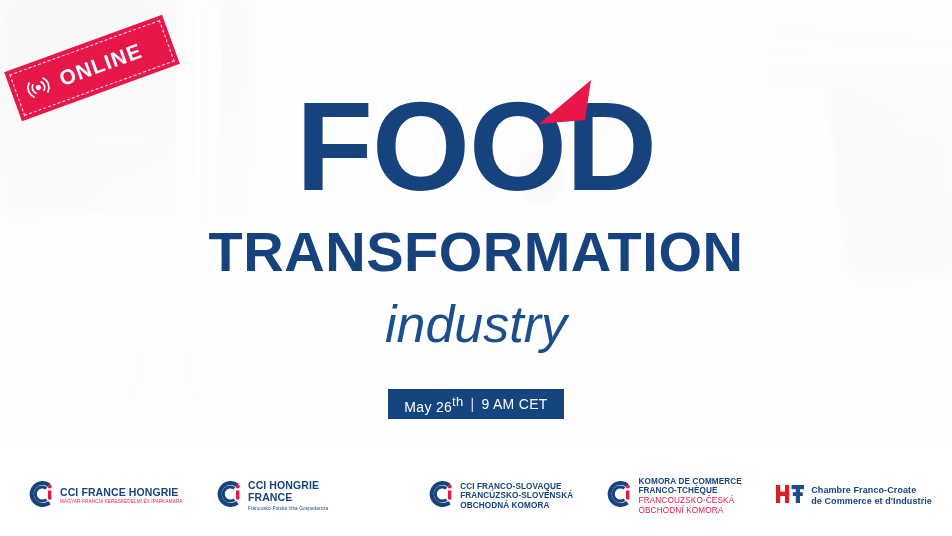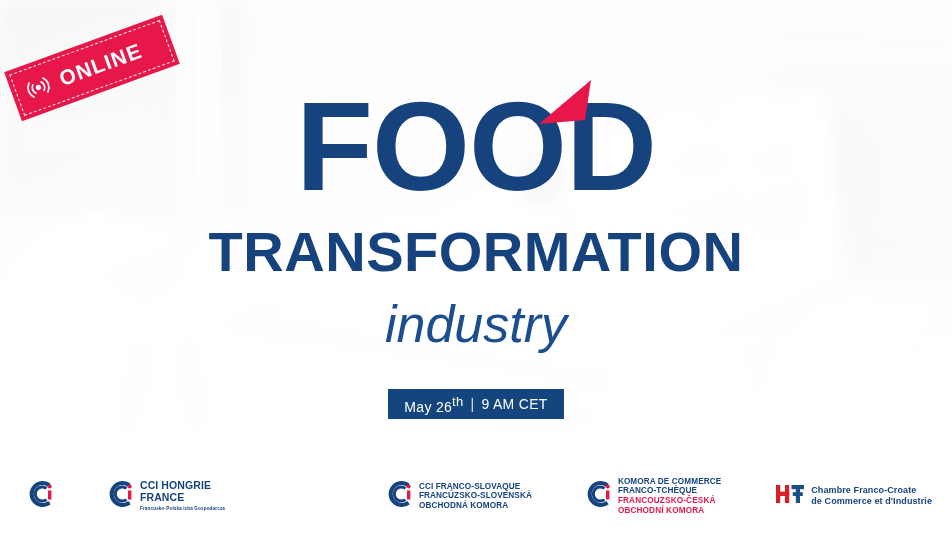--- a/index.html
+++ b/index.html
@@ -287,21 +287,21 @@
     color: #16427E;
     font-weight: bold;
     font-size: 10.5px;
     line-height: 11.5px;
     letter-spacing: .1px;
     white-space: nowrap;
   }
   .logo-main.small { font-size: 8.2px; line-height: 9.6px; }
   .logo-sub {
     color: #E8174A;
-    font-weight: bold;
+    font-weight: normal;
     font-size: 4.6px;
     line-height: 6px;
     letter-spacing: .15px;
     white-space: nowrap;
     margin-top: 1px;
   }
   .logo-sub.navy { color: #16427E; }
   .logo-sub.red-lines { font-size: 8.2px; line-height: 9.6px; margin-top: 0; }
   .logo-croatia .logo-main {
     color: #16427E;
@@ -405,20 +405,24 @@
 
     <div class="logo" style="margin-left:14px;">
       <span class="logo-mark">
         <svg width="26" height="26" viewBox="0 0 26 26">
           <path d="M21.5 4.4A11 11 0 1 0 21.5 21.6" stroke="#16427E" stroke-width="4" fill="none" stroke-linecap="butt"></path>
           <path d="M18.5 7.4A7 7 0 1 0 18.5 18.6" stroke="#16427E" stroke-width="3" fill="none" stroke-linecap="butt"></path>
           <rect x="20" y="9.5" width="3.4" height="9" fill="#E8174A"></rect>
           <circle cx="21.7" cy="5.6" r="2" fill="#E8174A"></circle>
         </svg>
       </span>
+      <span class="logo-text">
+        <span class="logo-main">CCI FRANCE HONGRIE</span>
+        <span class="logo-sub">MAGYAR-FRANCIA KERESKEDELMI ÉS IPARKAMARA</span>
+      </span>
     </div>
 
     <div class="sp"></div>
 
     <div class="logo">
       <span class="logo-mark">
         <svg width="26" height="26" viewBox="0 0 26 26">
           <path d="M21.5 4.4A11 11 0 1 0 21.5 21.6" stroke="#16427E" stroke-width="4" fill="none"></path>
           <path d="M18.5 7.4A7 7 0 1 0 18.5 18.6" stroke="#16427E" stroke-width="3" fill="none"></path>
           <rect x="20" y="9.5" width="3.4" height="9" fill="#E8174A"></rect>

